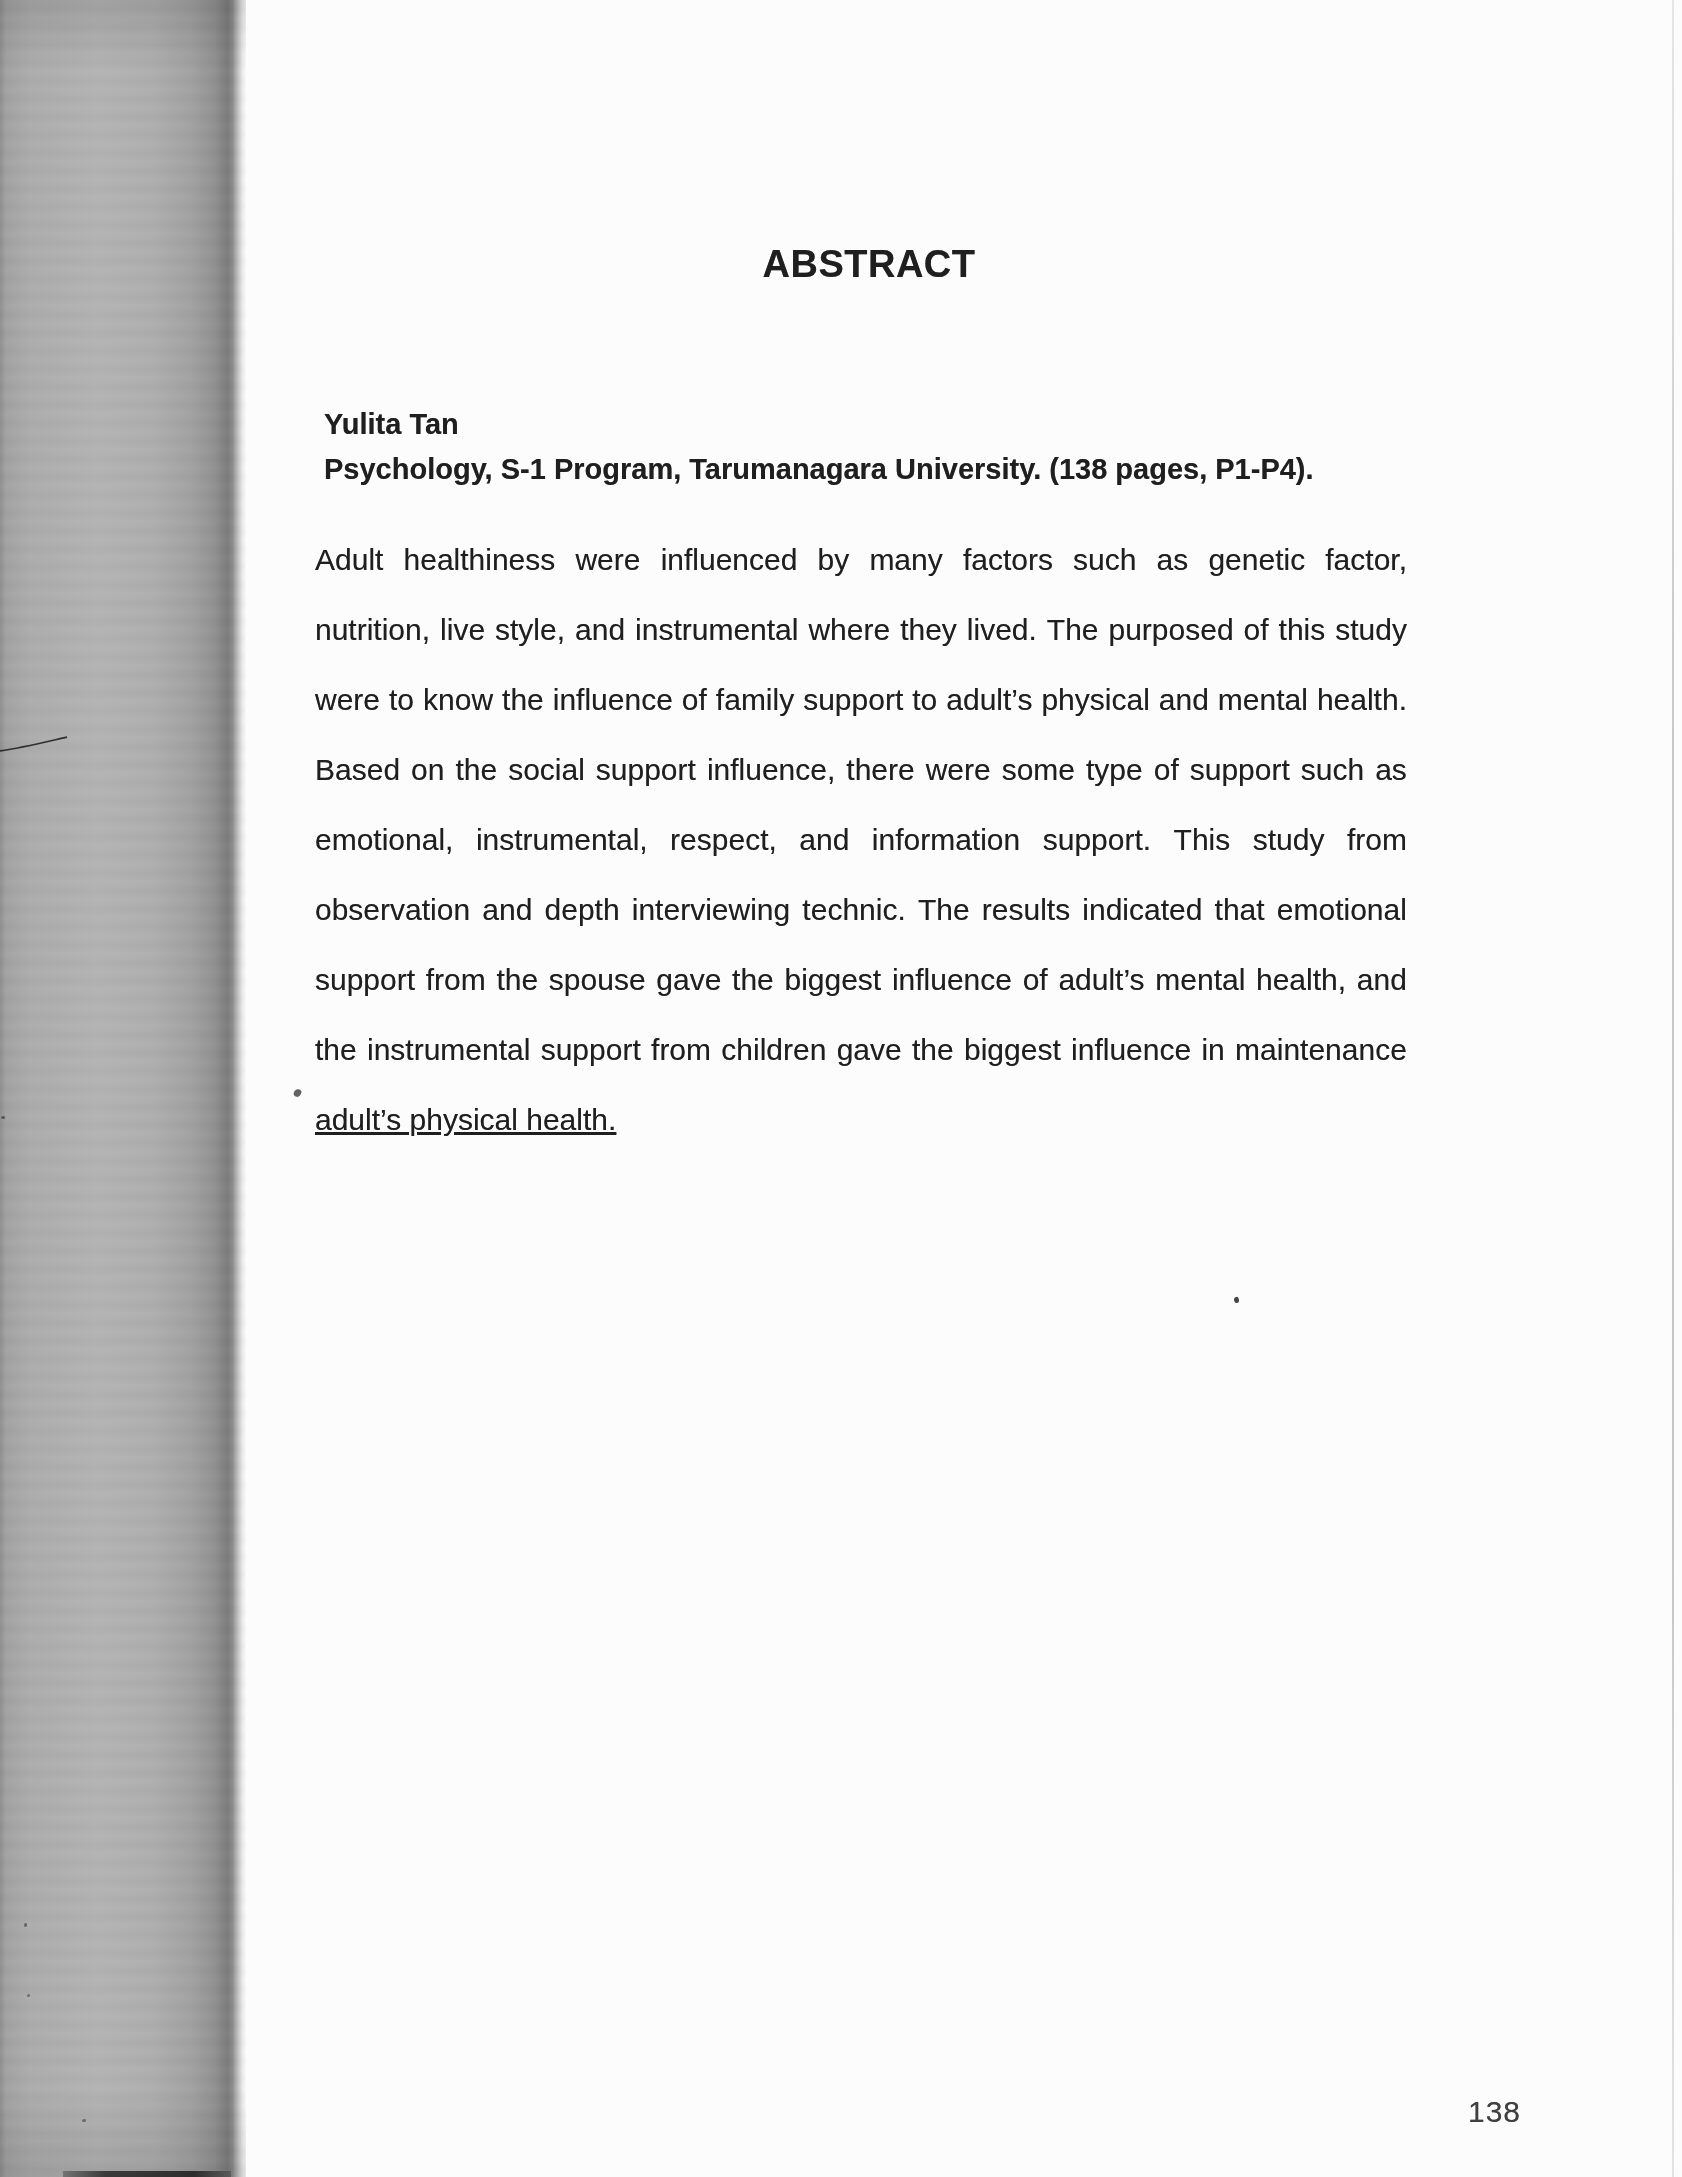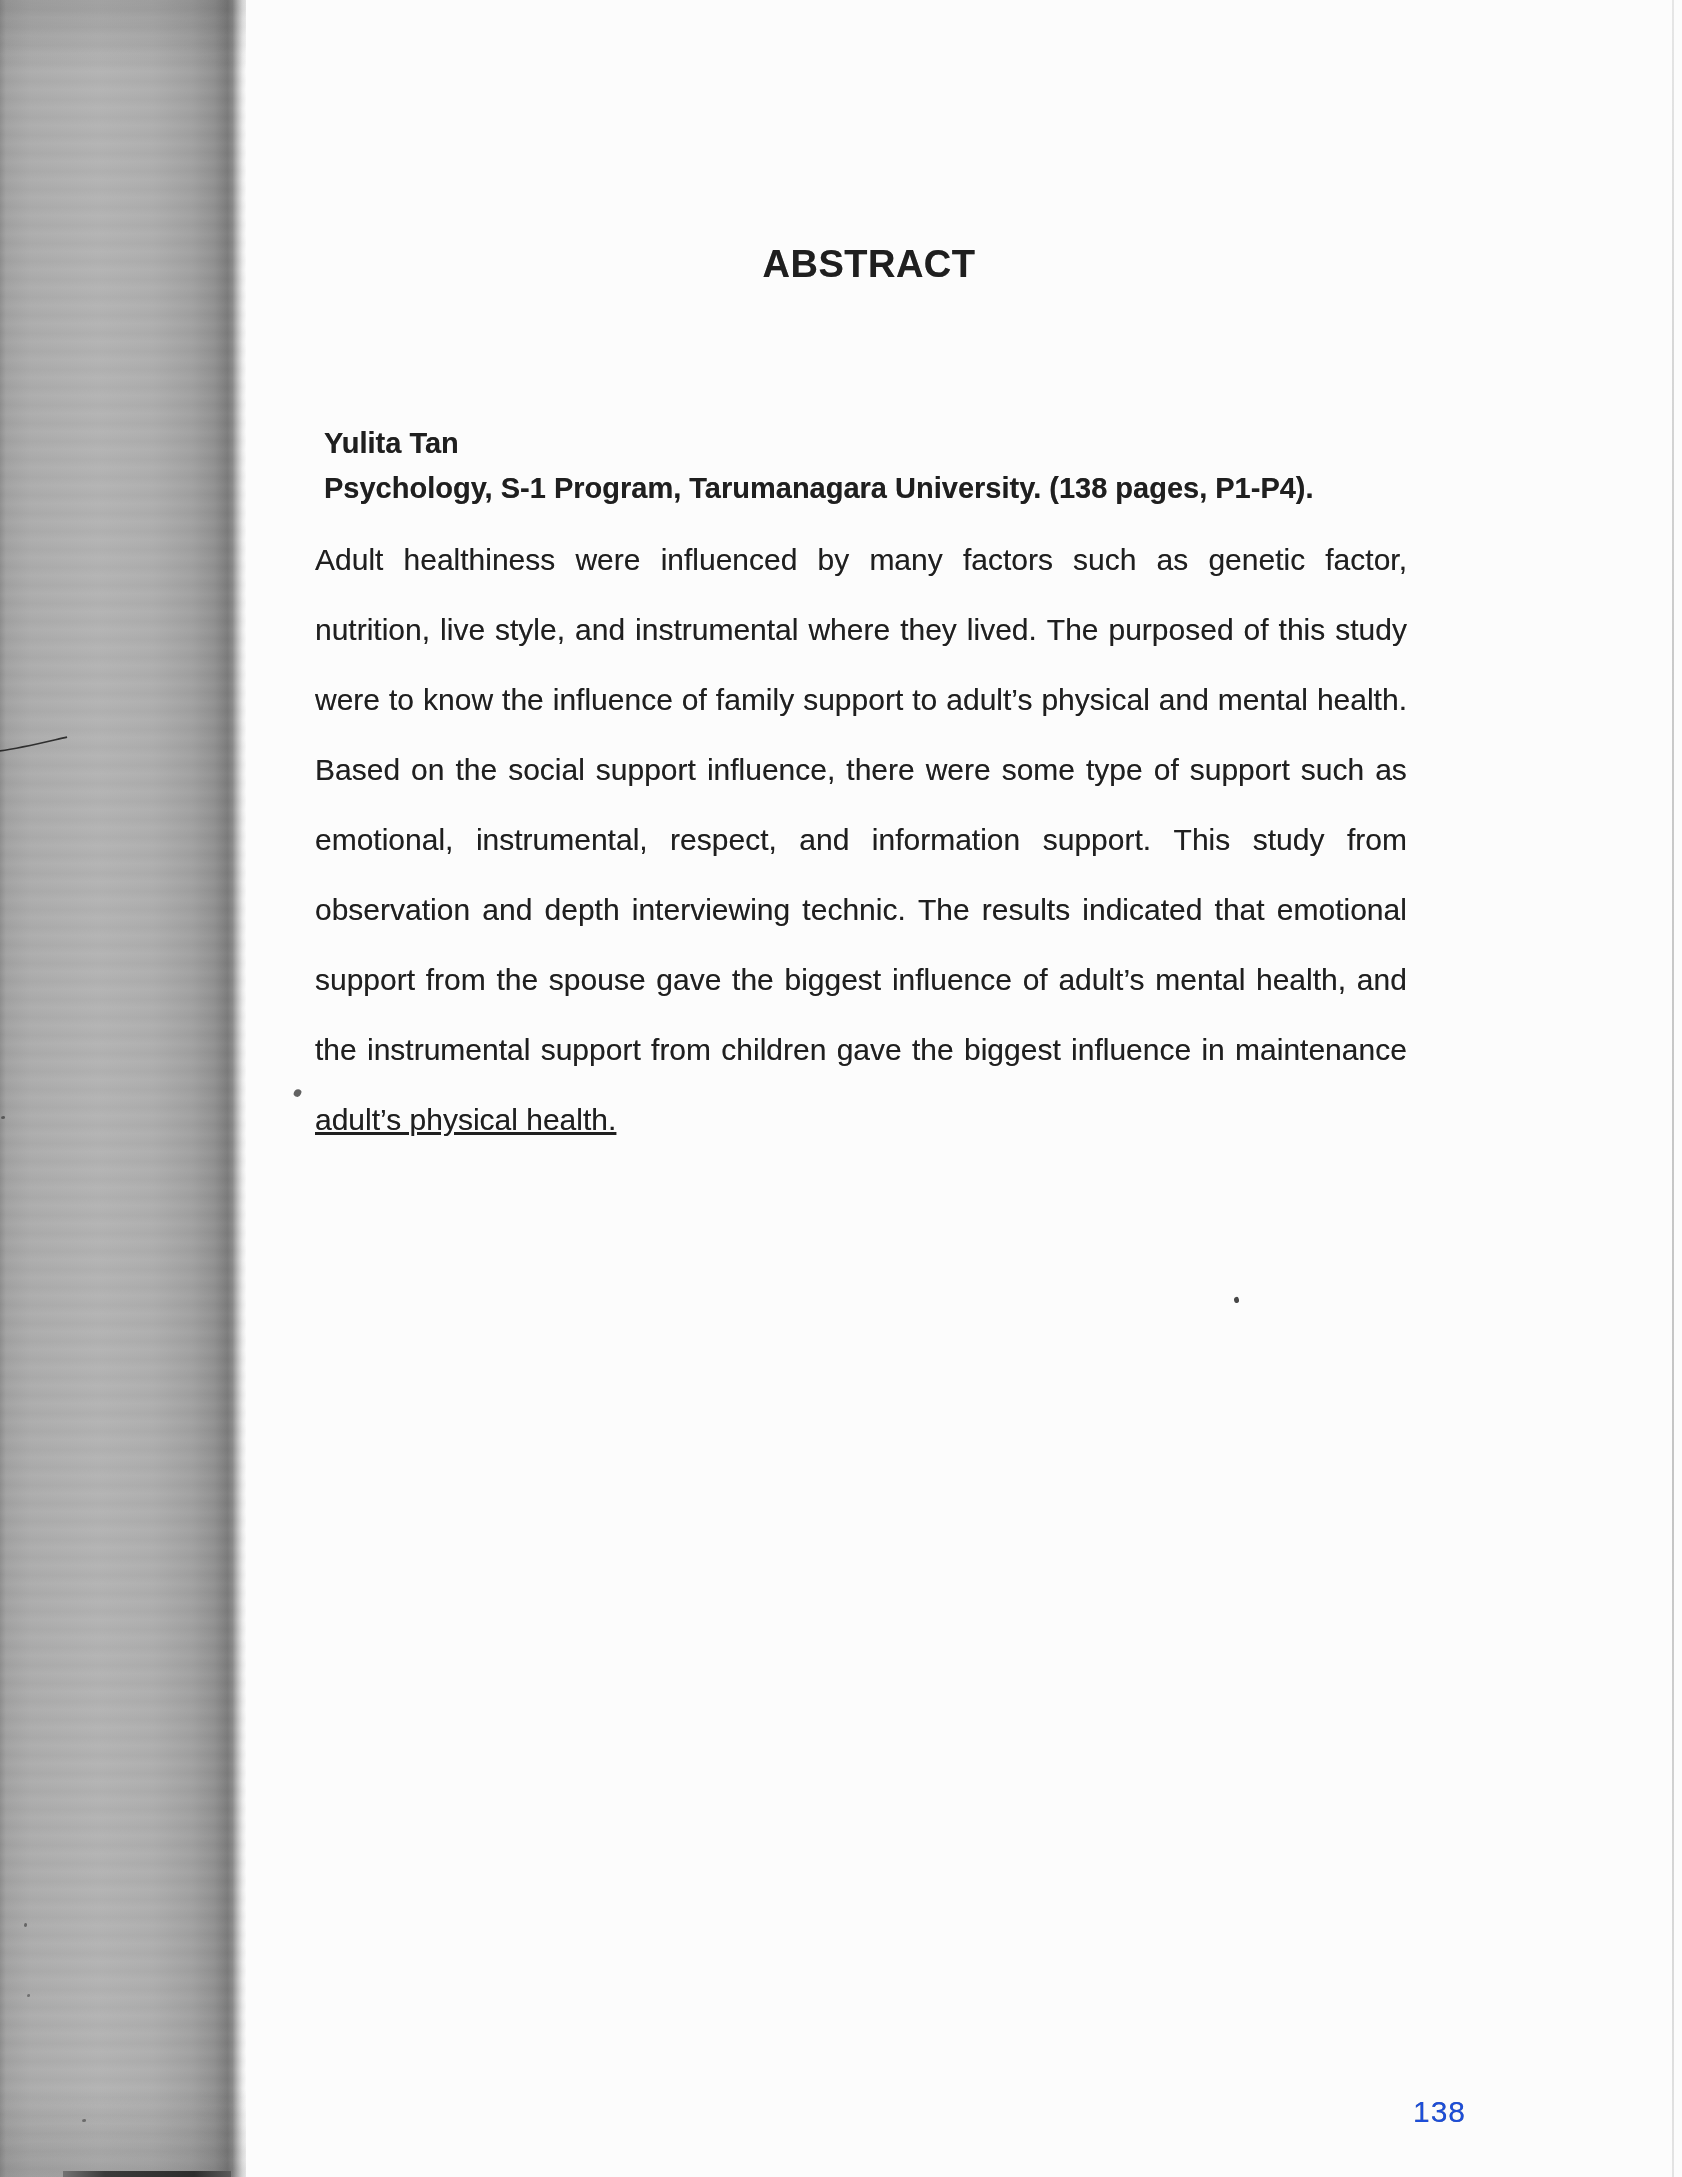--- a/index.html
+++ b/index.html
@@ -54,35 +54,35 @@
   }
   
   .txt{text-shadow:0 0 0.6px rgba(45,45,45,.55);}
   .heading{
     position:absolute;left:323px;top:247px;width:1092px;
     text-align:center;font-weight:bold;font-size:38px;line-height:34px;
     letter-spacing:0.5px;
   }
   .author-block{
     position:absolute;left:324px;top:402px;width:1188px;
-    font-weight:bold;font-size:29px;line-height:45px;white-space:nowrap;margin-top:19px;
+    font-weight:bold;font-size:29px;line-height:45px;white-space:nowrap;
   }
   .abstract-body{
     position:absolute;left:315px;top:543px;width:1092px;
     font-size:30px;
   }
   .bline{
     display:flex;justify-content:space-between;
     height:70px;white-space:nowrap;align-items:flex-start;
   }
   .bline span{display:inline-block;}
   .bline-last{height:70px;white-space:nowrap;text-decoration:underline;}
   .page-number{
-    position:absolute;left:1413px;top:2095px;
-    font-size:30px;letter-spacing:1px;color:#1d4ed8;
+    position:absolute;left:1468px;top:2095px;
+    font-size:30px;letter-spacing:1px;color:#404040;
   }
 </style>
 </head>
 <body>
 
 <div class="page">
 
   <div class="gutter"></div>
   <div class="gutter-bottom-strip"></div>
 

